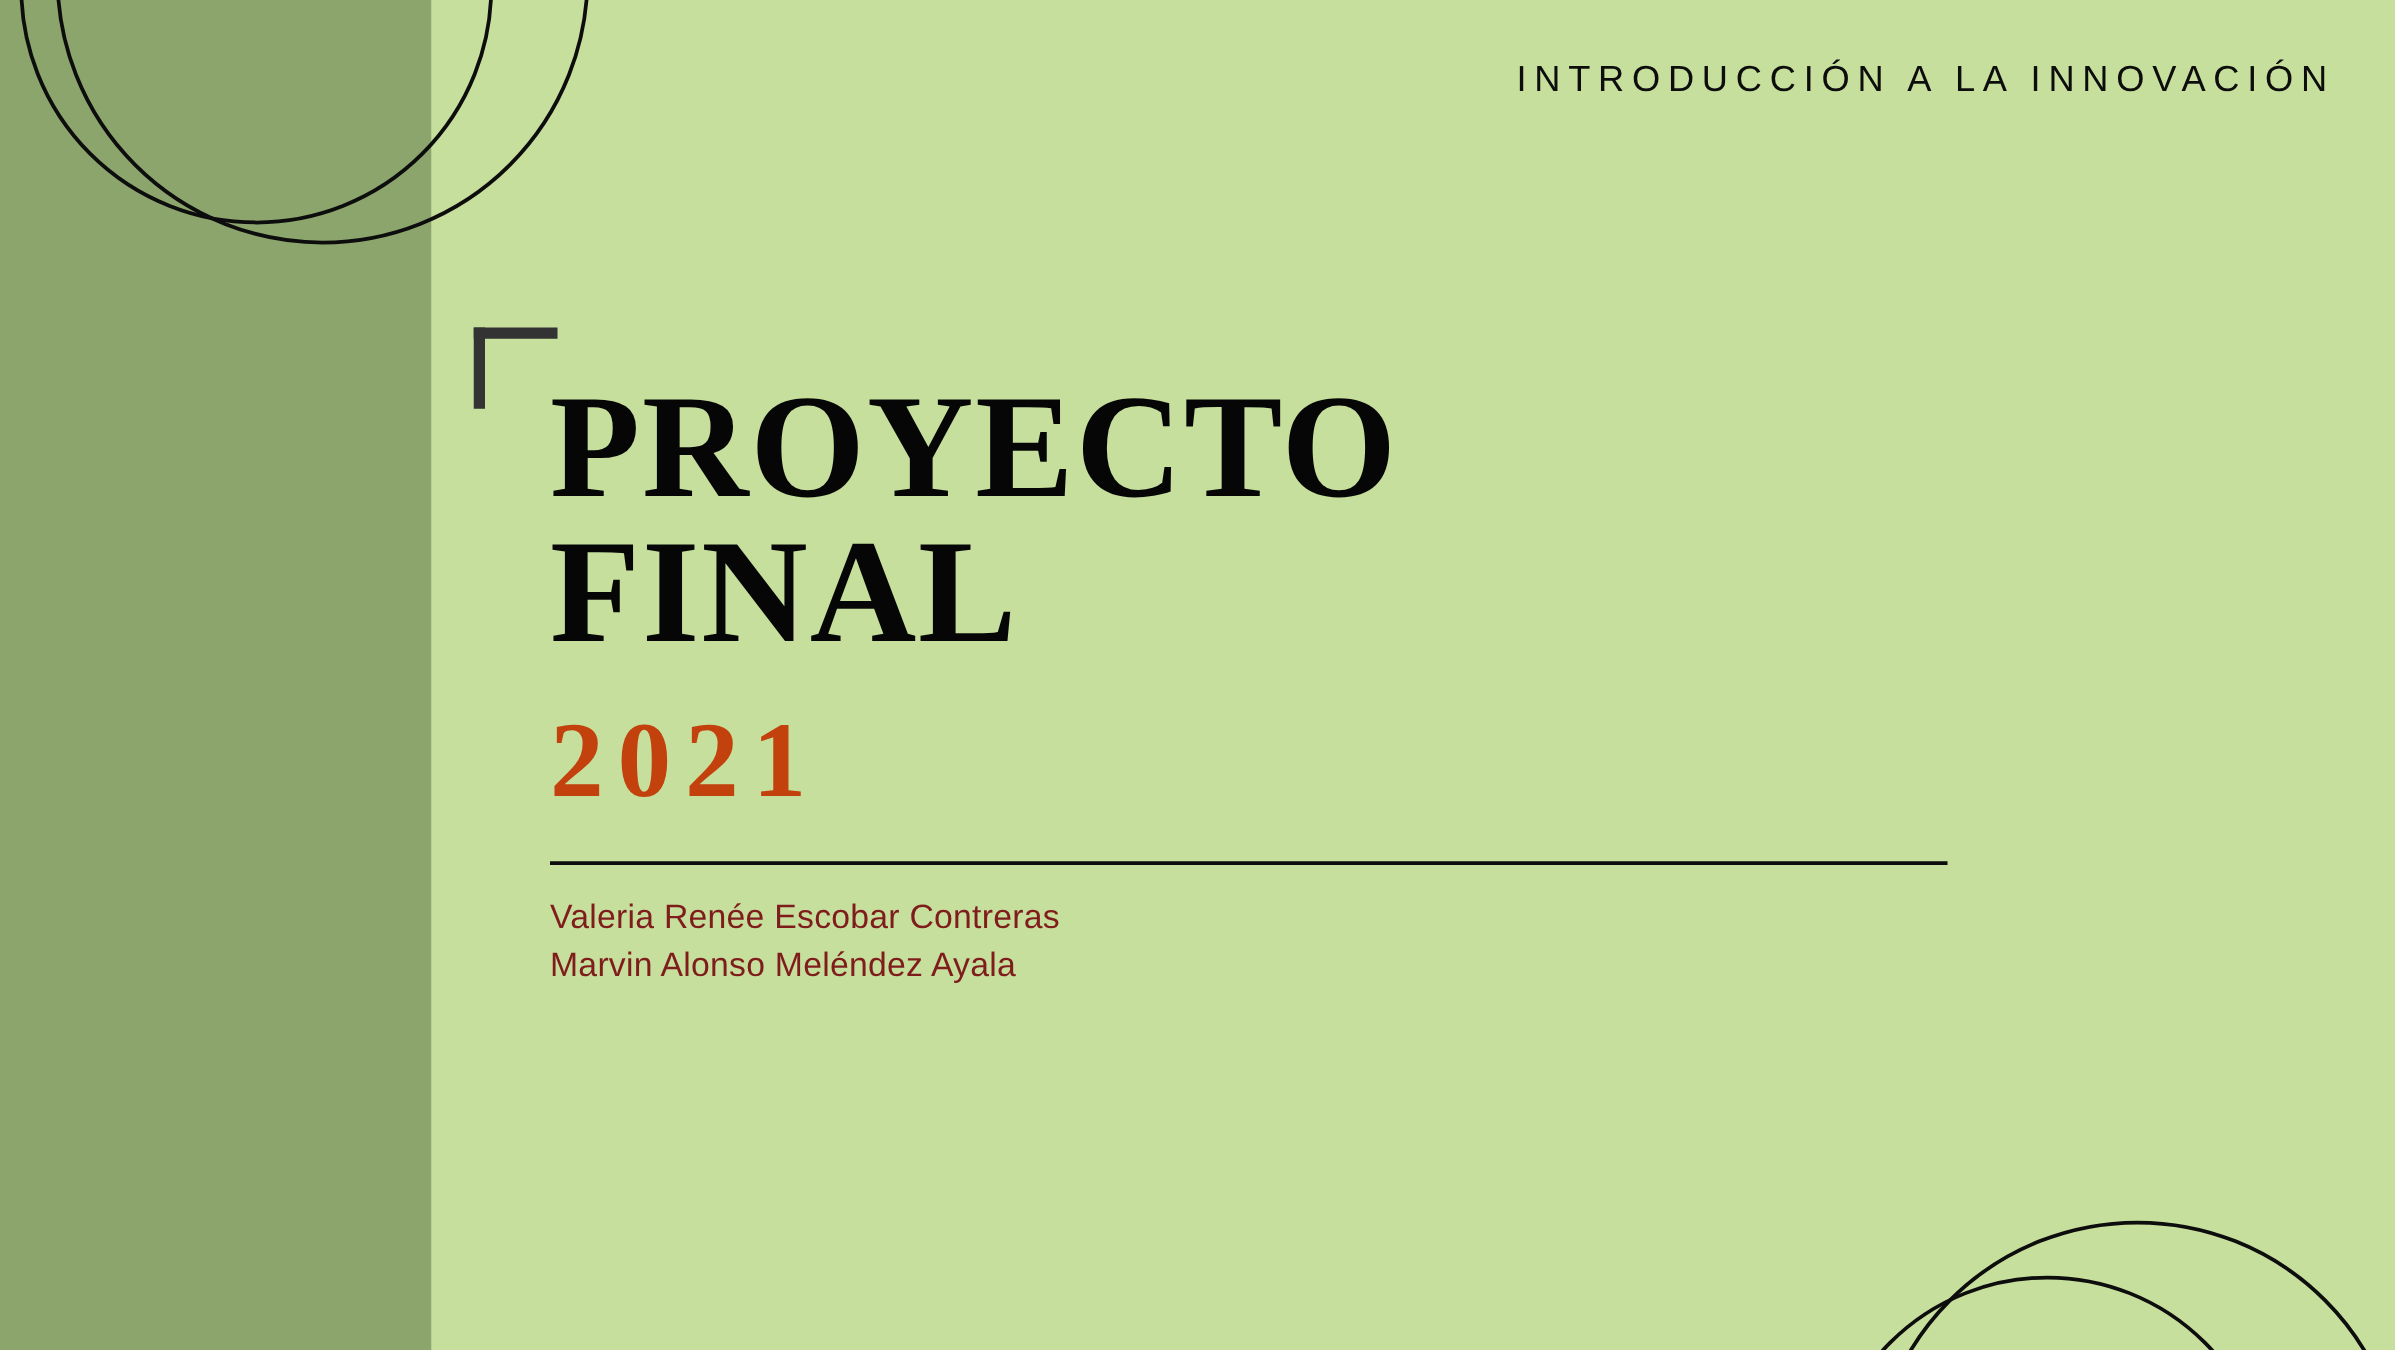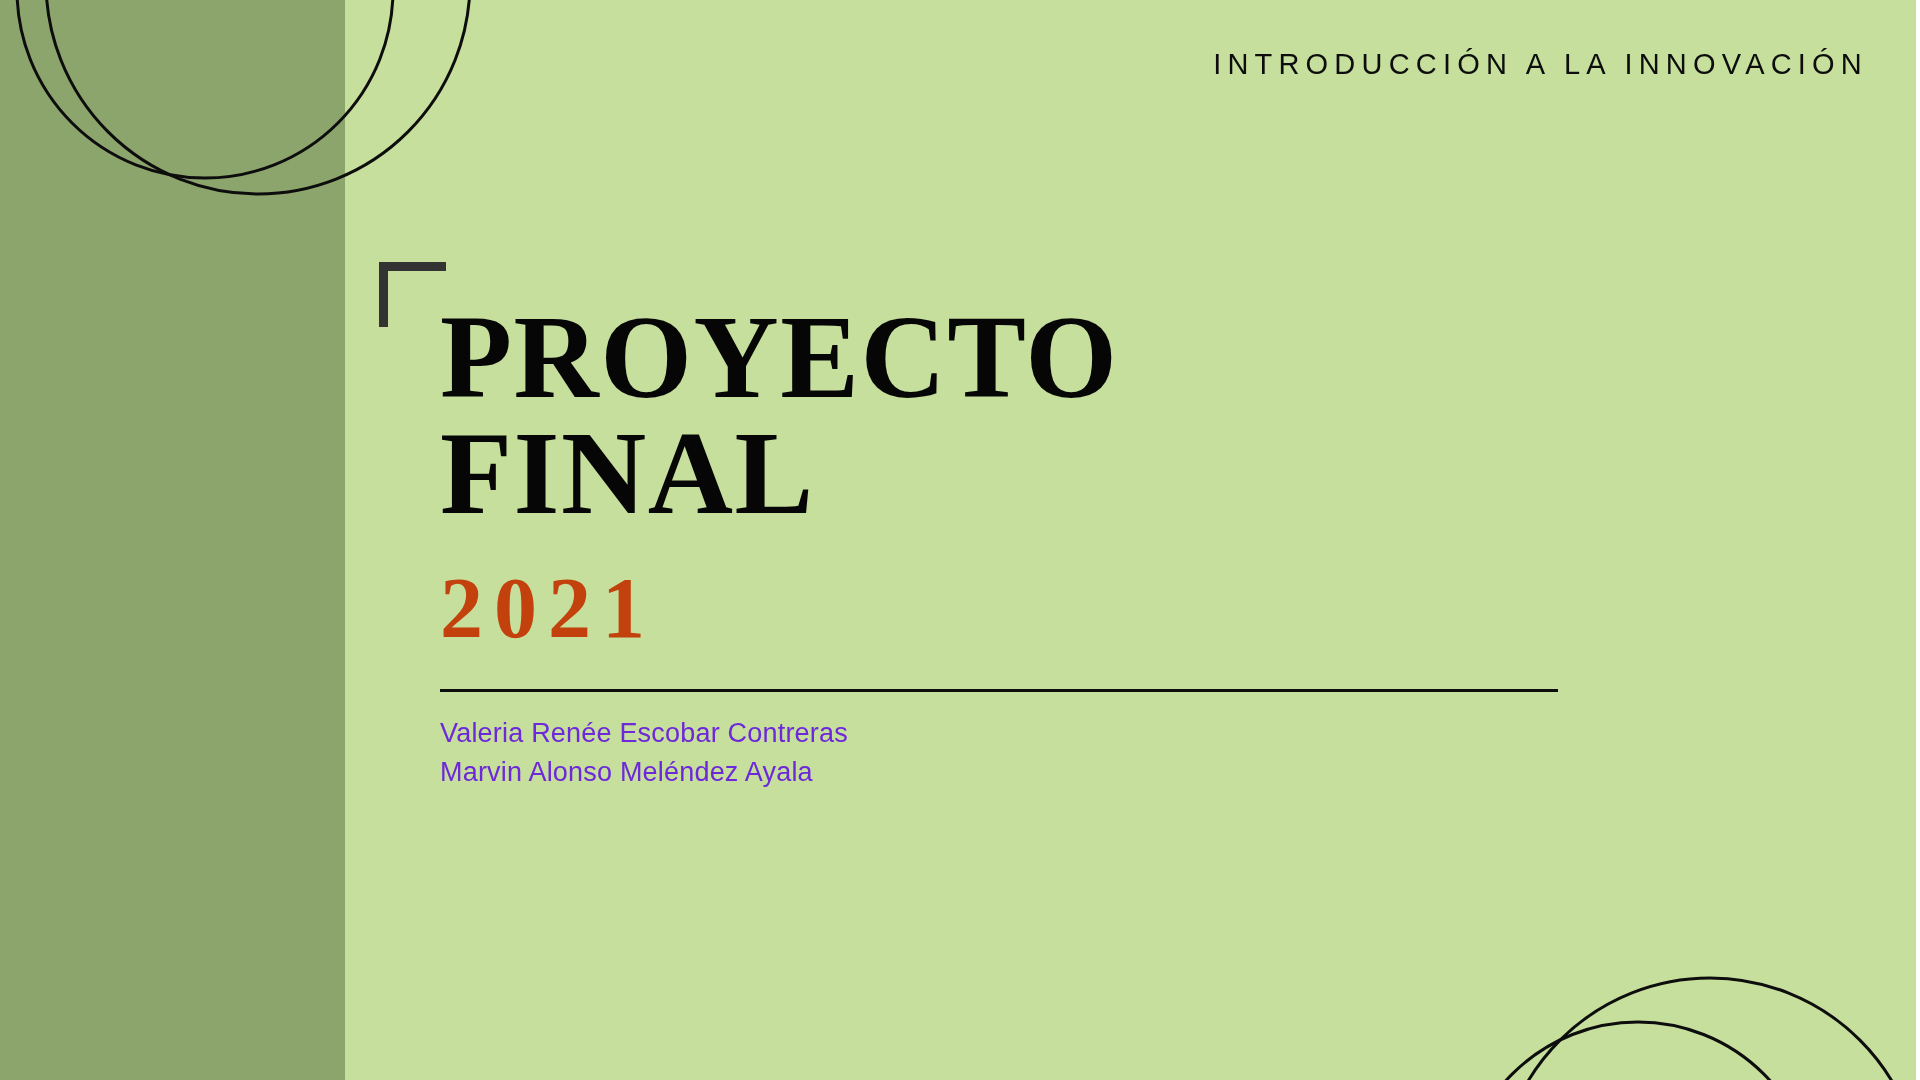--- a/index.html
+++ b/index.html
@@ -124,21 +124,21 @@
   .authors {
     margin-top: 22px;
     list-style: none;
     padding: 0;
   }
   .authors li {
     font-family: "Liberation Sans", sans-serif;
     font-size: 27px;
     font-weight: 400;
     line-height: 1.44;
-    color: #6d28d9;
+    color: #7f1d1d;
     letter-spacing: 0.2px;
     white-space: nowrap;
   }
 </style>
 </head>
 <body>
 
 <div id="slide">
 
   <div class="band-left"></div>

